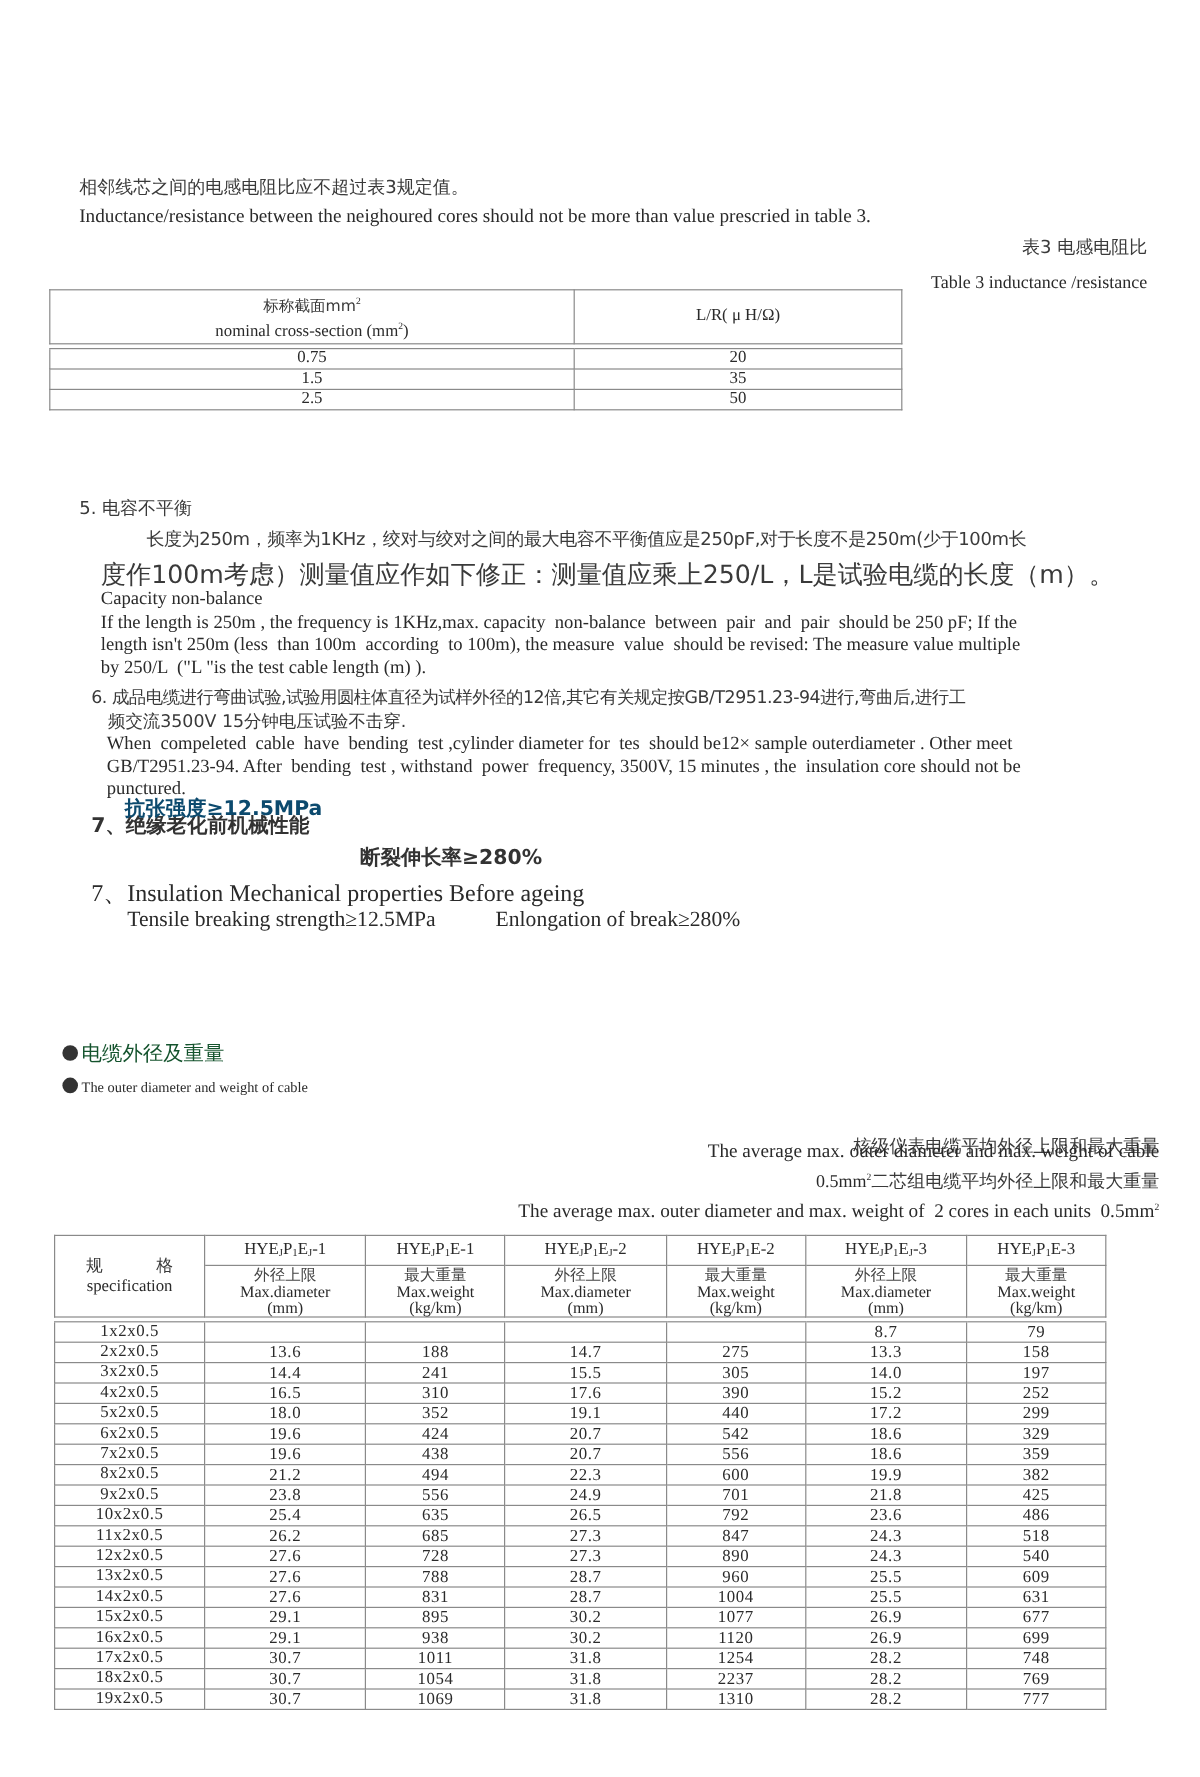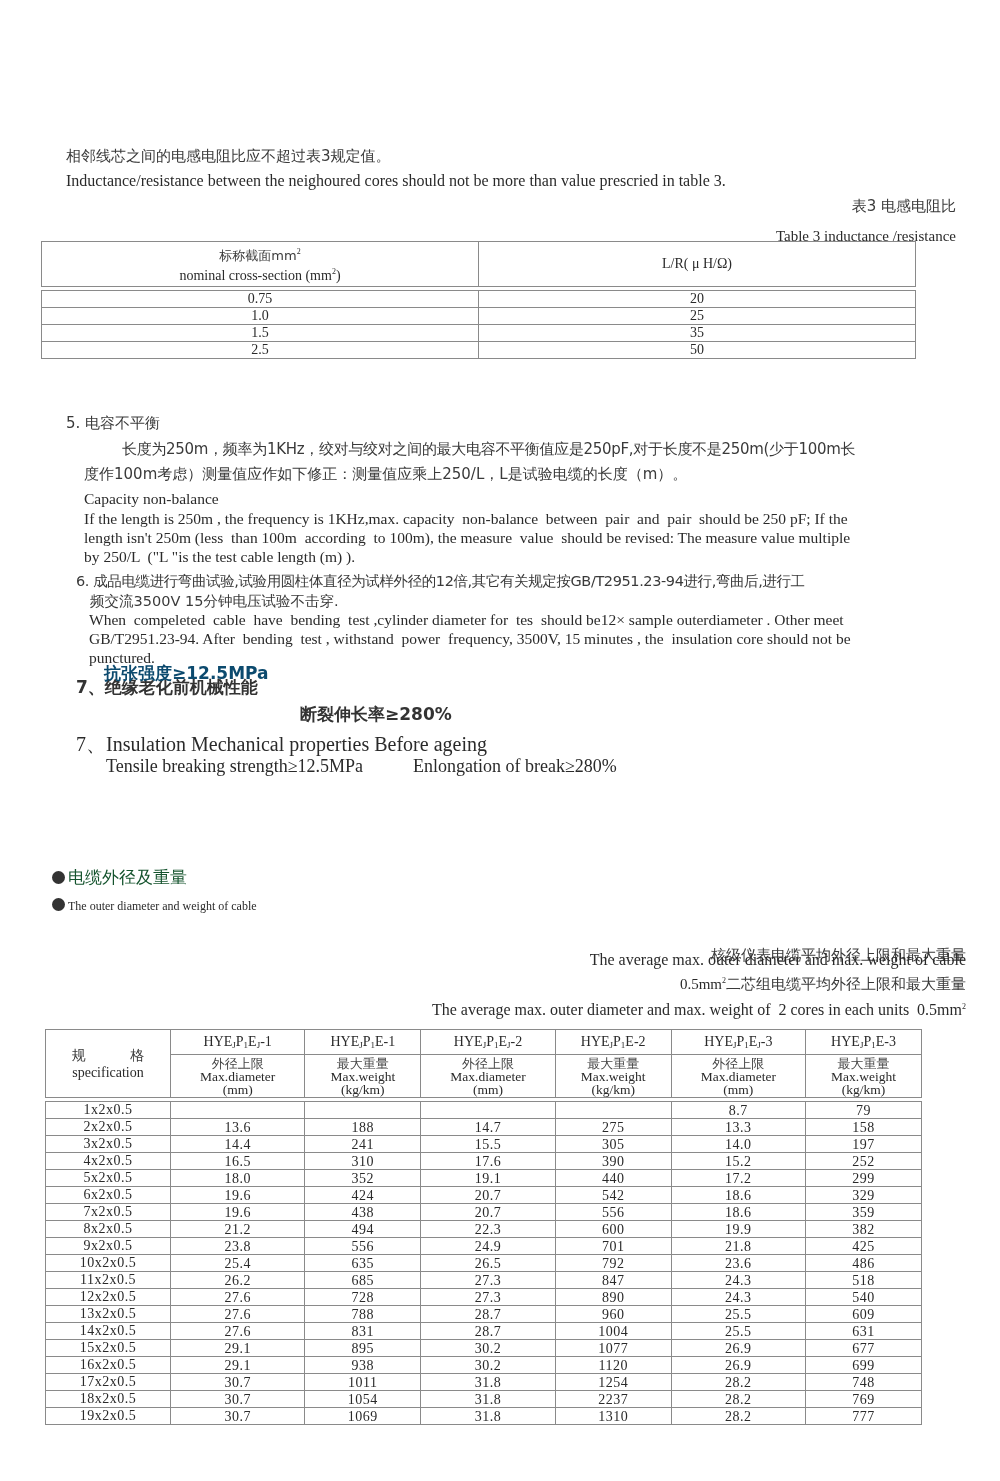--- a/index.html
+++ b/index.html
@@ -3,21 +3,21 @@
   <meta charset="utf-8">
   <style>
     html, body { margin: 0; padding: 0; background: #ffffff; }
     body { width: 1000px; height: 1481px; position: relative; overflow: hidden; color: #2a2a2a; font-family: "Liberation Serif", "DejaVu Serif", serif; }
     .abs { position: absolute; }
     .cn { font-family: "DejaVu Sans", sans-serif; color: #3a3a3a; }
     .en { font-family: "Liberation Serif", serif; color: #2a2a2a; }
     .center { text-align: right; }
 
     
-    .t3 { position: absolute; left: 41px; top: 241px; width: 875px; border-collapse: collapse; font-family: "Liberation Serif", serif; font-size: 14px; }
+    .t3 { position: absolute; left: 41px; top: 241px; width: 711px; border-collapse: collapse; font-family: "Liberation Serif", serif; font-size: 14px; }
     .t3 td { border: 1px solid #8a8a8a; text-align: center; padding: 0; line-height: 16px; height: 16px; }
     .t3 .hdr td { height: 44px; line-height: 16px; }
     .t3 .gap td { height: 3px; border-left: none; border-right: none; padding: 0; line-height: 3px; font-size: 1px; }
     .t3 .c1 { width: 436px; }
 
     
     .wt { position: absolute; left: 45px; top: 1029px; width: 877px; border-collapse: collapse; font-family: "Liberation Serif", serif; font-size: 14px; }
     .wt td { border: 1px solid #8a8a8a; text-align: center; padding: 0; }
     .wt .model td { height: 24px; font-size: 14px; }
     .wt .sub td { height: 42px; line-height: 13px; font-size: 13.5px; }
@@ -51,37 +51,33 @@
     </tr>
     <tr class="gap">
         <td></td>
         <td></td>
       </tr>
     <tr>
         <td>0.75</td>
         <td>20</td>
       </tr>
     <tr>
-        <td>1.0</td>
-        <td>25</td>
-      </tr>
-    <tr>
         <td>1.5</td>
         <td>35</td>
       </tr>
     <tr>
         <td>2.5</td>
         <td>50</td>
       </tr>
   </tbody>
 </table>
 
 <div class="abs cn" style="left:66px; top:414px; font-size:15px;">5.  电容不平衡</div>
 <div class="abs cn" style="left:122px; top:440px; font-size:15px; letter-spacing:-0.3px;">长度为250m，频率为1KHz，绞对与绞对之间的最大电容不平衡值应是250pF,对于长度不是250m(少于100m长</div>
-<div class="abs cn" style="left:84px; top:465px; font-size:15px;">度作100m考虑）测量值应作如下修正：测量值应乘上250/L，L是试验电缆的长度（m）。</div>
+<div class="abs cn" style="left:84px; top:465px; font-size:21px;">度作100m考虑）测量值应作如下修正：测量值应乘上250/L，L是试验电缆的长度（m）。</div>
 <div class="abs en" style="left:84px; top:490px; font-size:15.5px;">Capacity non-balance</div>
 <div class="abs en" style="left:84px; top:510px; font-size:15.5px; white-space:pre;">If the length is 250m , the frequency is 1KHz,max. capacity  non-balance  between  pair  and  pair  should be 250 pF; If the</div>
 <div class="abs en" style="left:84px; top:529px; font-size:15.5px; white-space:pre;">length isn't 250m (less  than 100m  according  to 100m), the measure  value  should be revised: The measure value multiple</div>
 <div class="abs en" style="left:84px; top:548px; font-size:15.5px; white-space:pre;">by 250/L  ("L "is the test cable length (m) ).</div>
 
 <div class="abs cn" style="left:76px; top:572px; font-size:14.5px; letter-spacing:-0.4px;">6.  成品电缆进行弯曲试验,试验用圆柱体直径为试样外径的12倍,其它有关规定按GB/T2951.23-94进行,弯曲后,进行工</div>
 <div class="abs cn" style="left:90px; top:592px; font-size:14.5px;">频交流3500V  15分钟电压试验不击穿.</div>
 <div class="abs en" style="left:89px; top:611px; font-size:15.5px; white-space:pre;">When  compeleted  cable  have  bending  test ,cylinder diameter for  tes  should be12× sample outerdiameter . Other meet</div>
 <div class="abs en" style="left:89px; top:630px; font-size:15.5px; white-space:pre;">GB/T2951.23-94. After  bending  test , withstand  power  frequency, 3500V, 15 minutes , the  insulation core should not be</div>
 <div class="abs en" style="left:89px; top:649px; font-size:15.5px;">punctured.</div>

